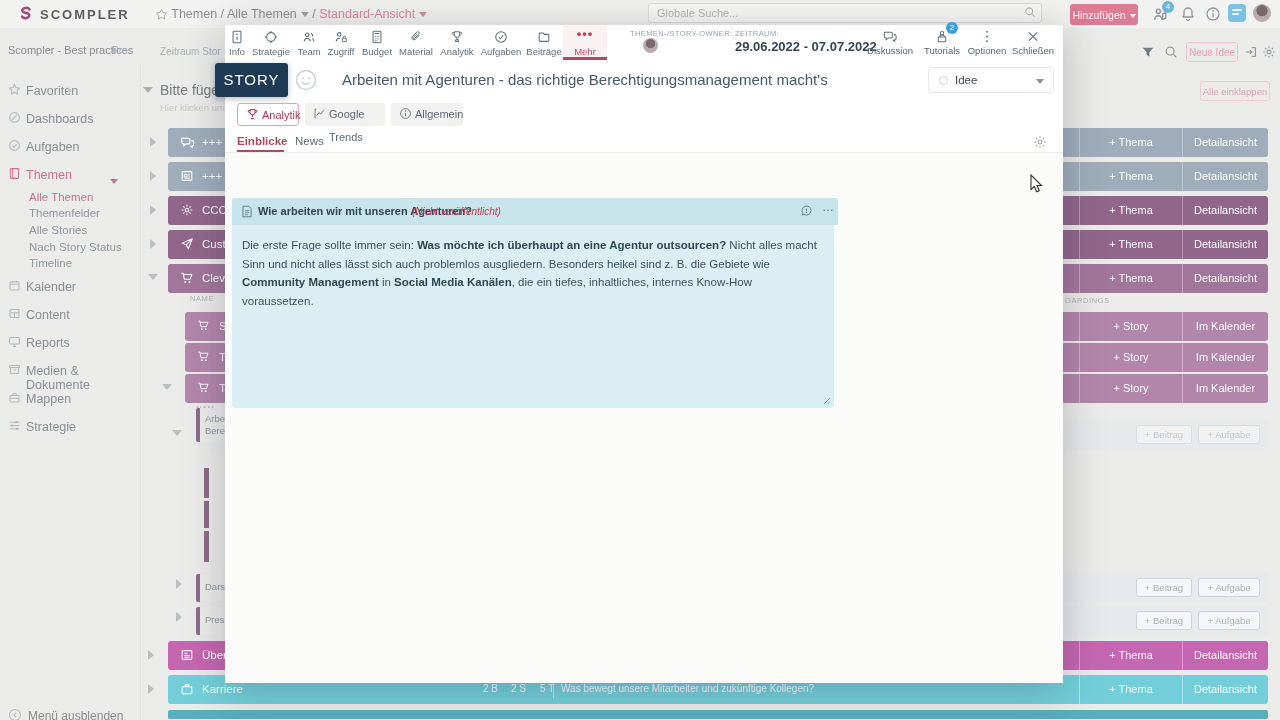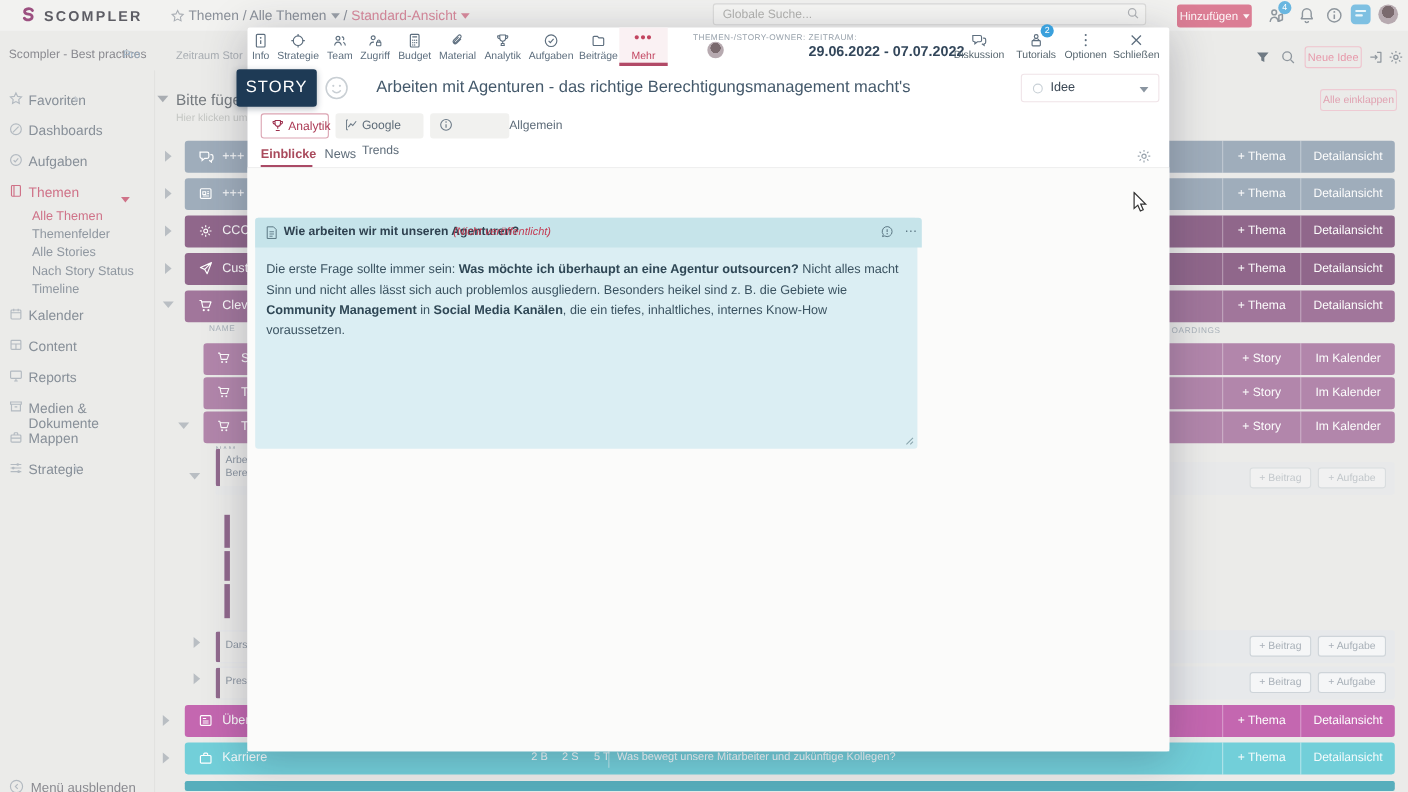--- a/index.html
+++ b/index.html
@@ -66,21 +66,21 @@
     border-right:5px solid transparent; border-top:6px solid #a9adb2; }
   .sec-title { position:absolute; left:160px; top:82px; font-size:14px; color:#74797e; }
   .sec-hint { position:absolute; left:160px; top:102px; font-size:9.5px; color:#c4c6c3; }
   .btn-collapse { position:absolute; left:1200px; top:81px; width:70px; height:20px;
     background:transparent; border:1px solid #eecad3; border-radius:3px; color:#e0a2b1;
     font-size:9.5px; font-family:"Liberation Sans",sans-serif; overflow:hidden; white-space:nowrap; }
 
   .row { position:absolute; height:29px; border-radius:3px; color:#fcfcfc; }
   .row .ric { position:absolute; left:12px; top:7px; }
   .row .rlb { position:absolute; left:34px; top:8px; font-size:11.5px; white-space:nowrap; }
-  .row .act1 { position:absolute; right:85px; top:0; width:72px; height:29px; line-height:29px;
+  .row .act1 { position:absolute; right:85px; top:0; width:104px; height:29px; line-height:29px;
     text-align:center; font-size:11px; border-left:1px solid rgba(255,255,255,.35);
     border-right:1px solid rgba(255,255,255,.35); }
   .row .act2 { position:absolute; right:0; top:0; width:85px; height:19px; line-height:29px;
     text-align:center; font-size:11px; }
   .row-gray { background:#9fadbb; }
   .row-mauve-d { background:#90678b; }
   .row-mauve { background:#a178
 
 9b; background:#a1769b; }
   .row-story { background:#b286ab; }
@@ -713,21 +713,21 @@
       <span class="slb" style="left:24px;">Google Trends</span>
     </div>
     <div class="subtab" style="left:166px; width:72px;">
       <span class="sic">
           <svg width="13" height="13" viewBox="0 0 16 16">
             <circle cx="8" cy="8" r="6" fill="none" stroke="currentColor" stroke-width="1.2"></circle>
             <path d="M8 7.2v4" stroke="currentColor" stroke-width="1.3"></path>
             <circle cx="8" cy="4.8" r=".9" fill="currentColor"></circle>
           </svg>
         </span>
-      <span class="slb" style="left:24px;margin-left:48px;">Allgemein</span>
+      <span class="slb" style="left:24px;">Allgemein</span>
     </div>
 
     <span class="itab active" style="left:12px;">Einblicke</span>
     <span class="itab" style="left:70px;">News</span>
     <span class="itab-underline"></span>
     <span class="mgear">
         <svg width="14" height="14" viewBox="0 0 16 16">
           <circle cx="8" cy="8" r="2.2" fill="none" stroke="currentColor" stroke-width="1.2"></circle>
           <path d="M8 1.5v2M8 12.5v2M1.5 8h2M12.5 8h2M3.4 3.4l1.4 1.4M11.2 11.2l1.4 1.4M12.6 3.4l-1.4 1.4M4.8 11.2l-1.4 1.4" stroke="currentColor" stroke-width="1.2"></path>
         </svg>

